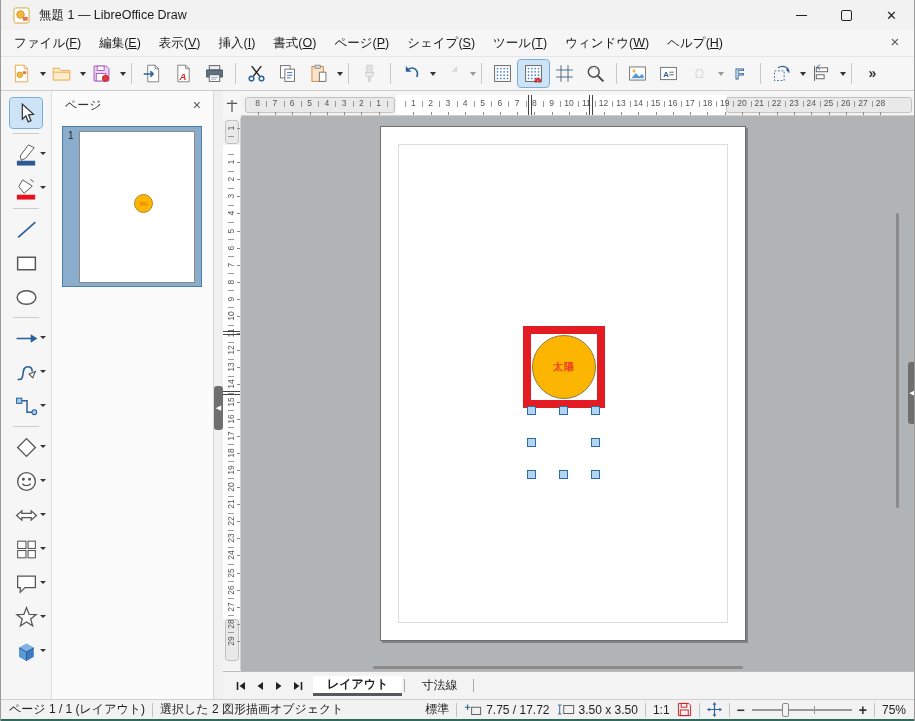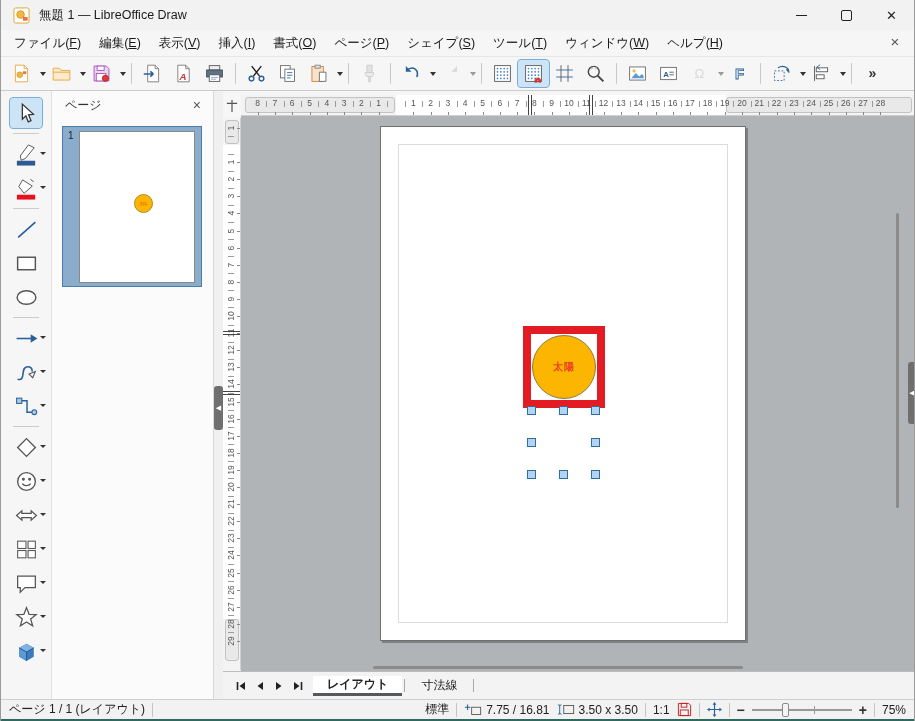--- a/index.html
+++ b/index.html
@@ -818,29 +818,30 @@
         <div class="tab active">レイアウト</div>
         <span class="tab-sep"></span>
         <div class="tab">寸法線</div>
         <span class="tab-sep"></span>
       </div>
   </div>
 
   <div class="statusbar">
     <span class="sb-item">ページ 1 / 1 (レイアウト)</span>
     <span class="sb-sep"></span>
+    <span class="sb-item">選択した 2 図形描画オブジェクト</span>
     <span class="sb-spacer"></span>
     <span class="sb-item">標準</span>
     <span class="sb-sep"></span>
     <span class="sb-item">
       <svg width="18" height="13" viewBox="0 0 20 14">
           <path d="M1 4.5h6M4 1.5v6" stroke="#2a6099" stroke-width="1.2" fill="none"></path>
           <rect x="8.5" y="4.5" width="10" height="8" fill="none" stroke="#555"></rect>
         </svg>
-      <span>7.75 / 16.81</span>
+      <span>7.75 / 17.72</span>
     </span>
     <span class="sb-item">
       <svg width="18" height="13" viewBox="0 0 20 14">
           <path d="M3 1.5v11M3 3l2-1.5M3 3L1 1.5M3 11l2 1.5M3 11l-2 1.5" stroke="#2a6099" fill="none"></path>
           <rect x="7.5" y="2.5" width="11" height="9" fill="none" stroke="#555"></rect>
         </svg>
       <span>3.50 x 3.50</span>
     </span>
     <span class="sb-sep"></span>
     <span class="sb-item">1:1</span>

